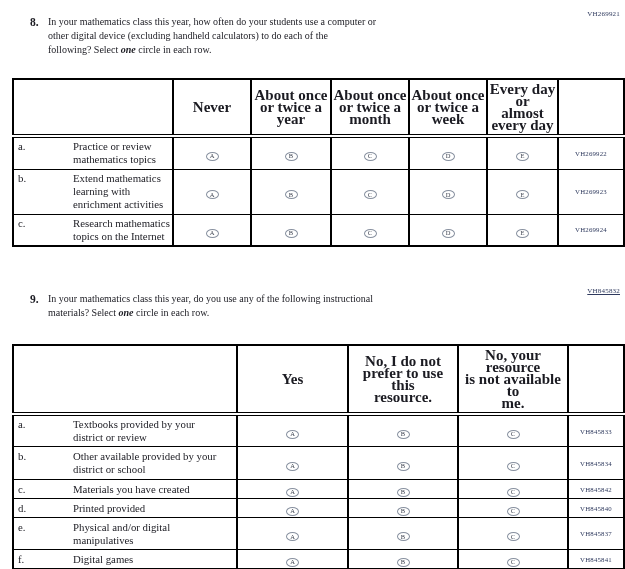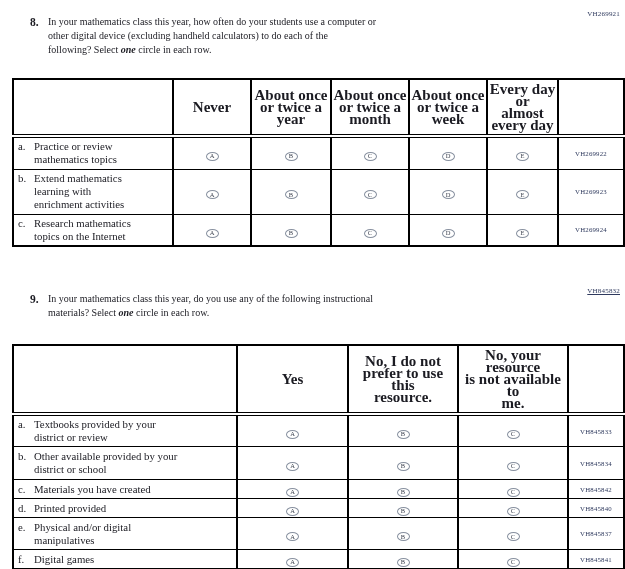--- a/index.html
+++ b/index.html
@@ -36,21 +36,21 @@
     padding:0; overflow:hidden;
   }
   .grid tr.head th {
     border-bottom:4px double #000;
     font-size:15px; font-weight:bold; line-height:12px;
     text-align:center; vertical-align:middle; padding:3px 1px;
   }
   td.label-cell { vertical-align:middle; padding:2px 2px 2px 4px; }
   .lbl { display:flex; font-size:10.8px; line-height:13px; }
   .ltr { width:16px; flex:none; }
-  .txt { flex:1; }
+  .txt { flex:1;margin-left:39px; }
   td.opt { text-align:center; vertical-align:middle; }
   td.code-cell {
     font-size:6.8px; color:#2f3a5e; text-align:center; vertical-align:middle;
     letter-spacing:.2px;
   }
   .bubble {
     display:inline-flex; width:13px; height:9px; box-sizing:border-box;
     border:1px solid #87909f; border-radius:50%;
     align-items:center; justify-content:center;
     font-size:6.5px; line-height:1; color:#3d4350; cursor:pointer;

